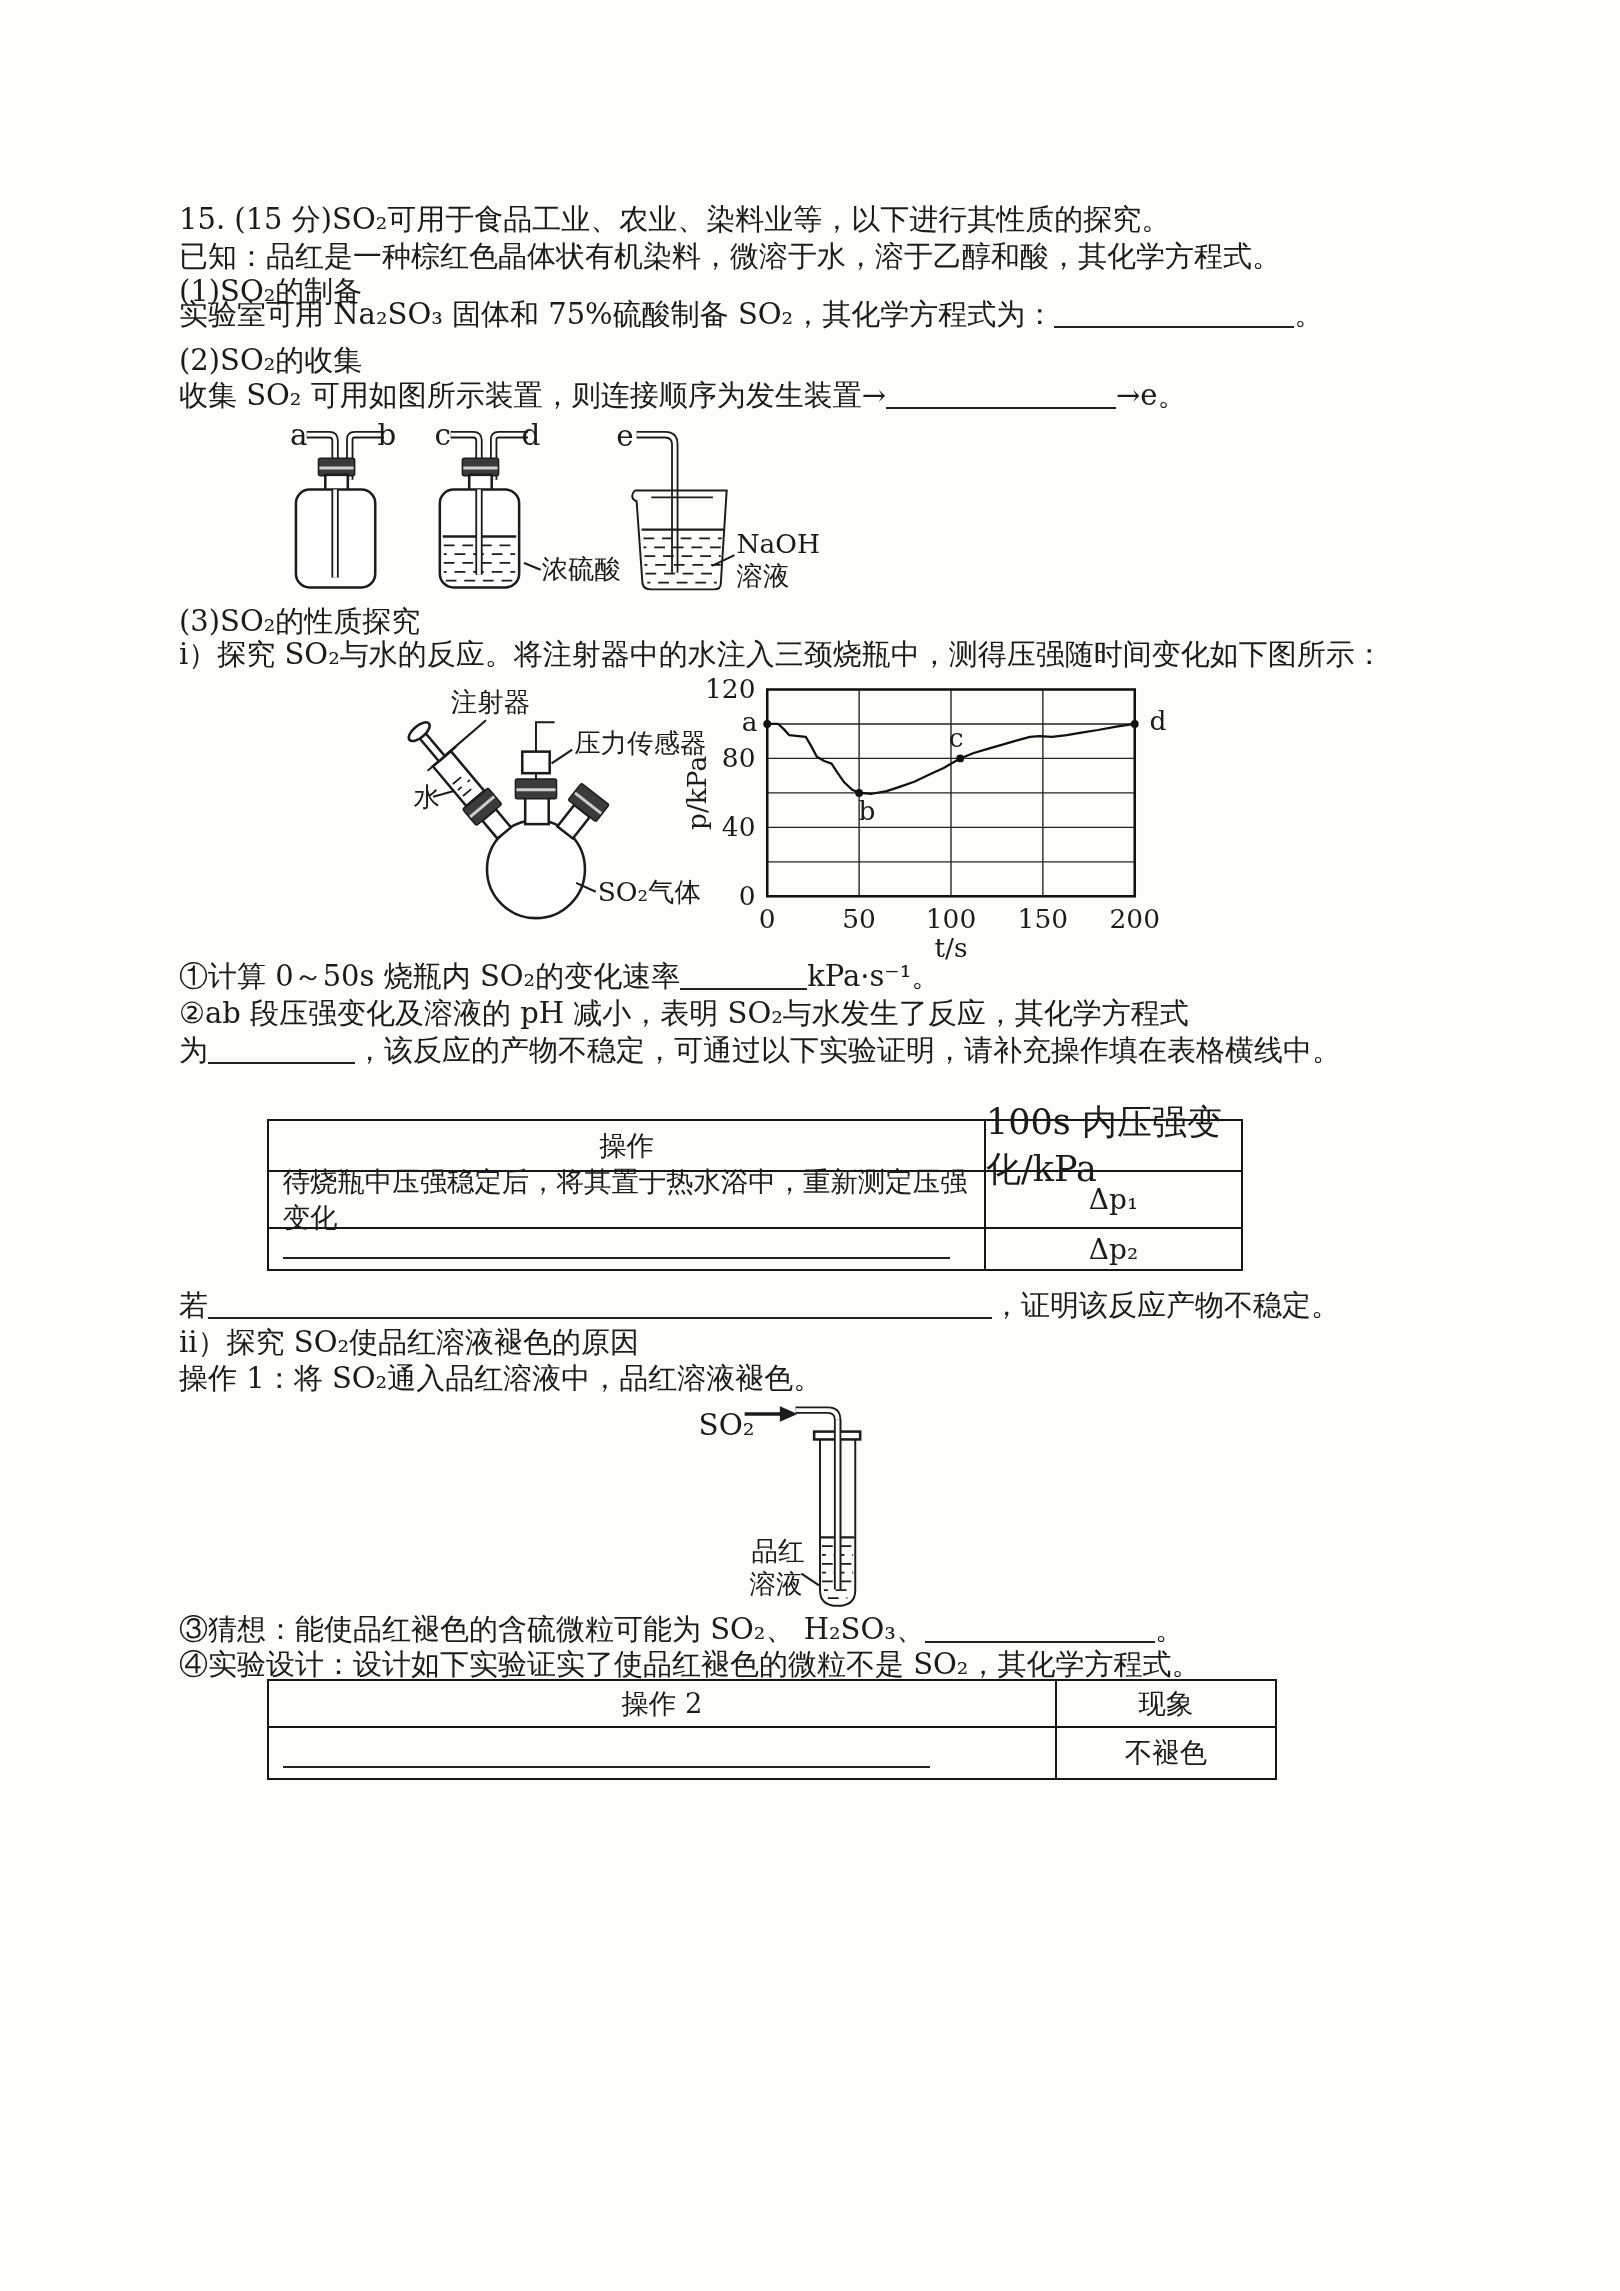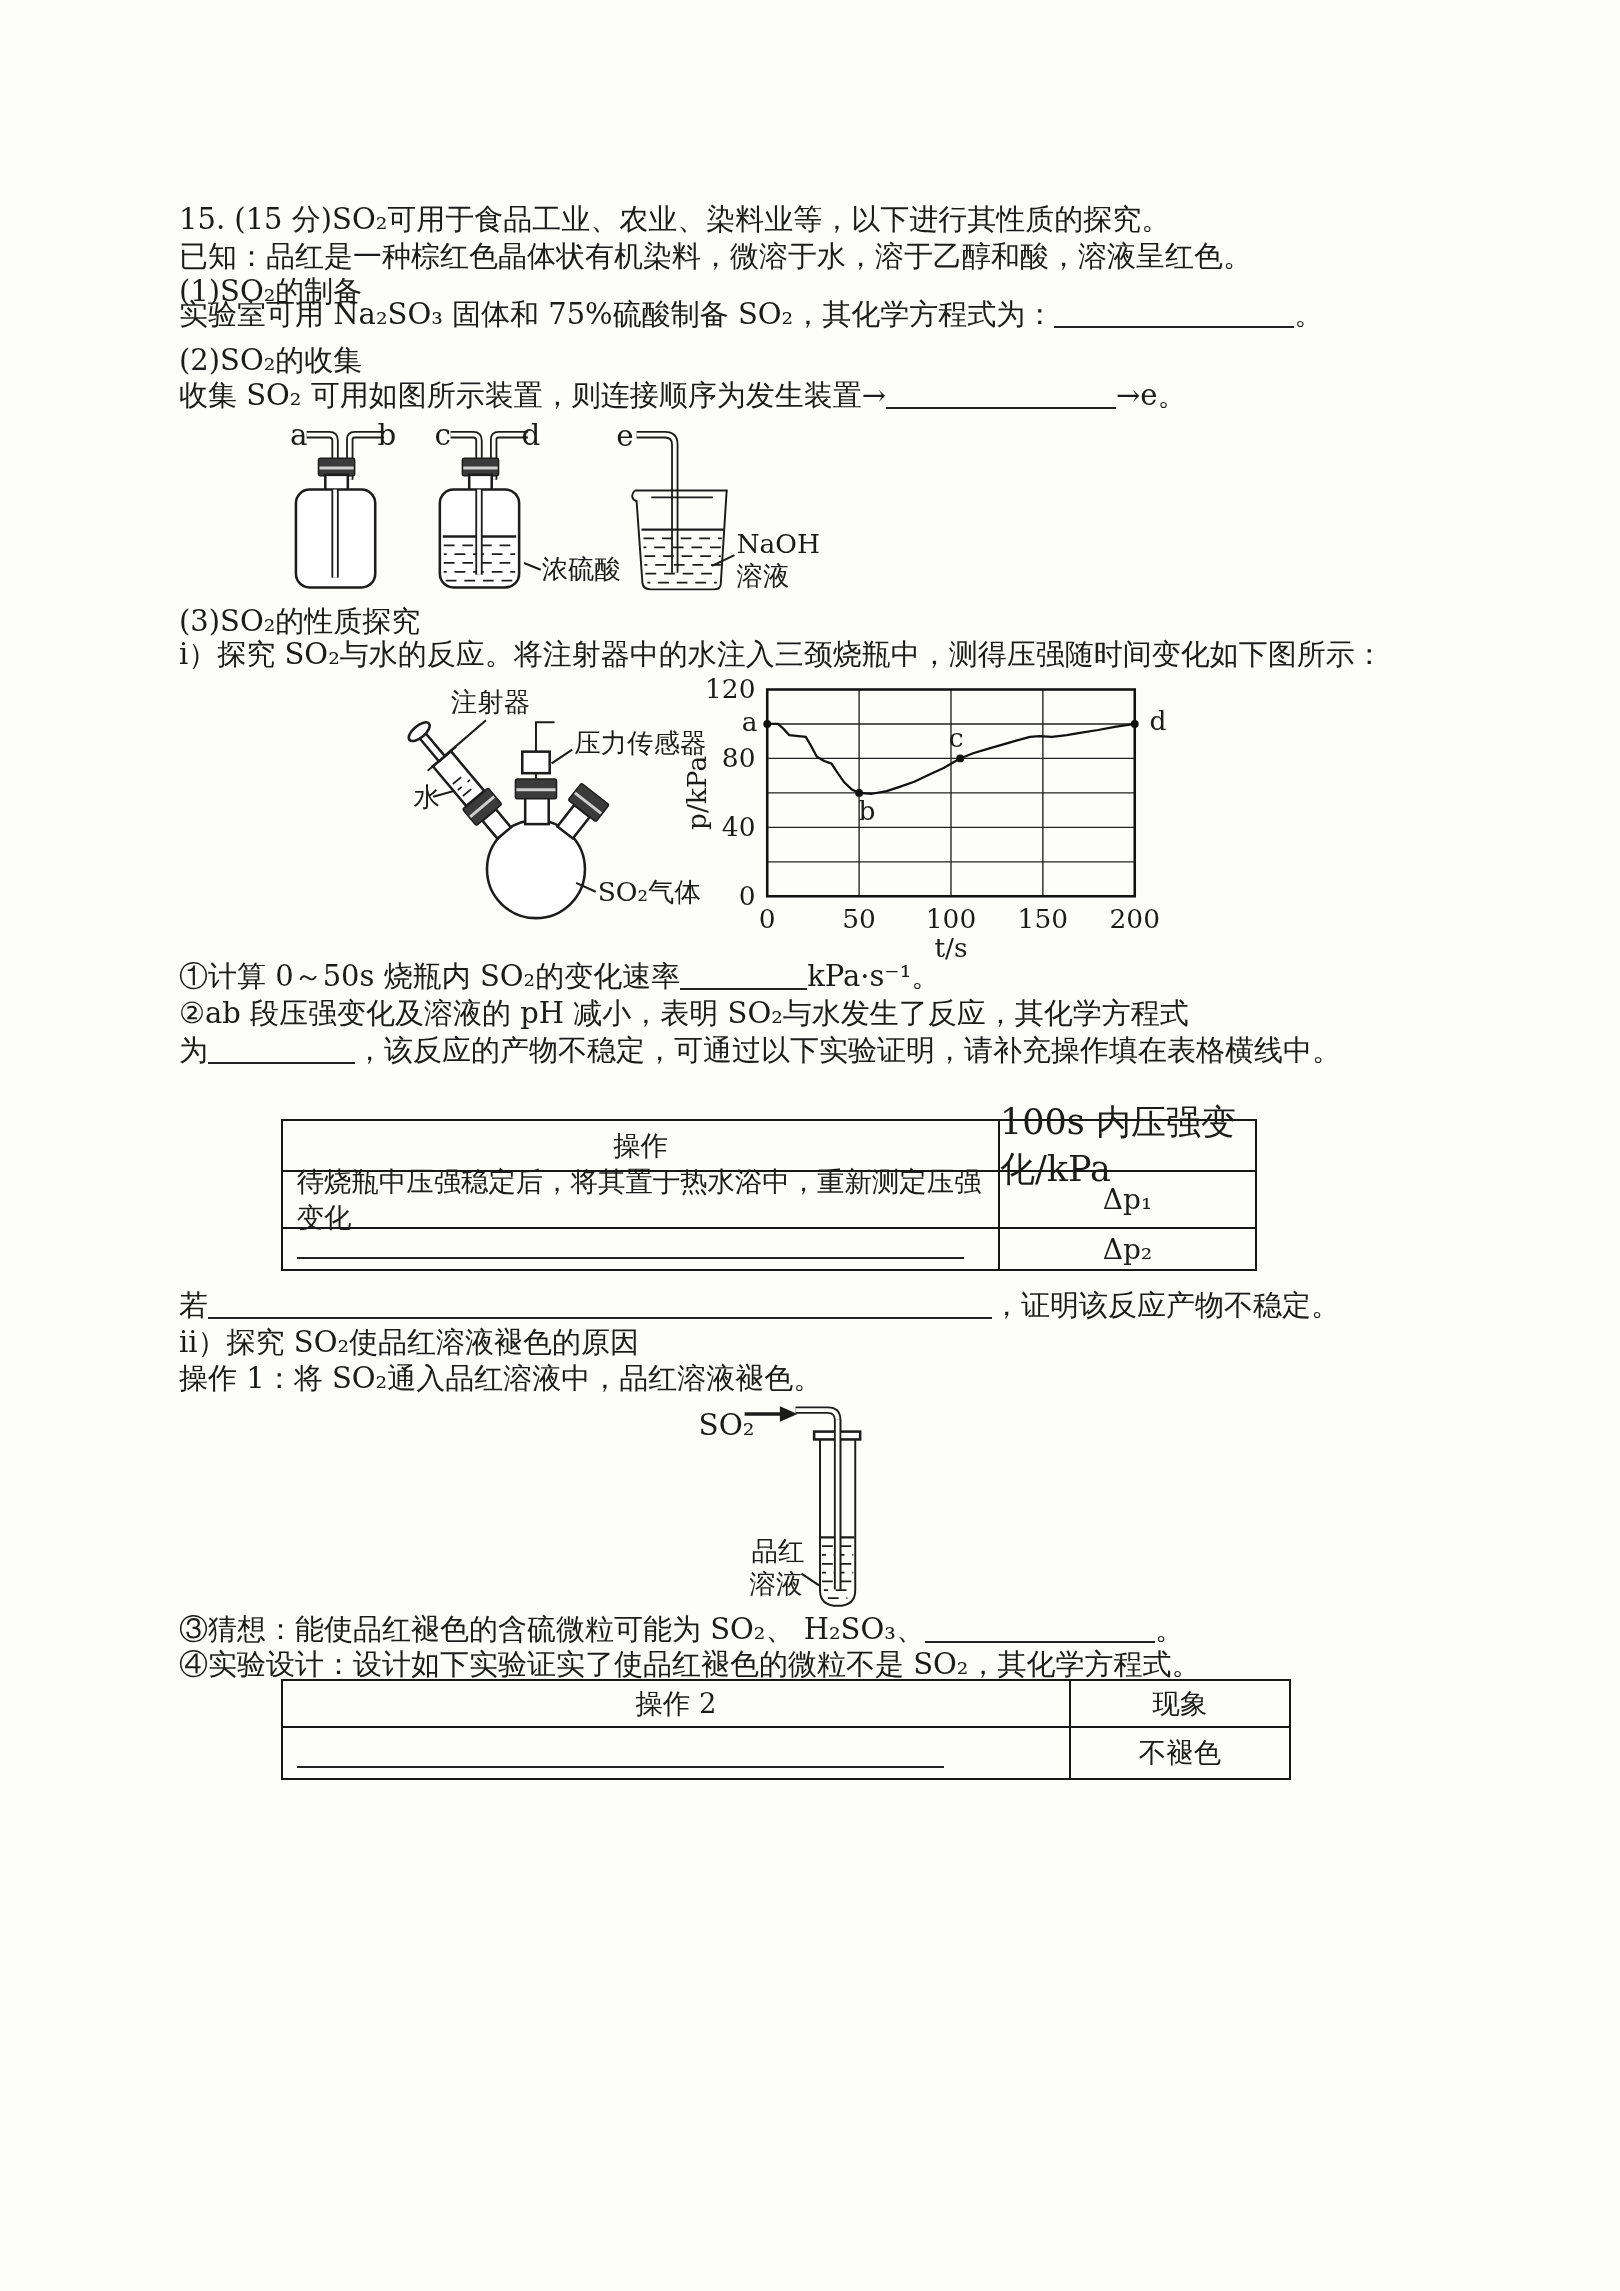--- a/index.html
+++ b/index.html
@@ -13,21 +13,21 @@
   .line{
     position:absolute; left:179px; font-size:29px; line-height:35px;
     white-space:nowrap; letter-spacing:0;
   }
   .blank{
     display:inline-block; border-bottom:2.5px solid #222;
     height:27.4px; vertical-align:-3.9px;
   }
   .w130{width:127px}.w150{width:147px}.w235{width:230px}.w245{width:240px}.w800{width:784px}
   
-  .tbl{position:absolute; border:2.9px solid #161616; box-sizing:border-box; background:transparent;margin-left:14px;}
+  .tbl{position:absolute; border:2.9px solid #161616; box-sizing:border-box; background:transparent;}
   .tr{display:flex; box-sizing:border-box; border-top:2.5px solid #161616;}
   .tr:first-child{border-top:none;}
   .cell{box-sizing:border-box; display:flex; align-items:center; font-size:27.4px;}
   .cell.c2{border-left:2.5px solid #161616; justify-content:center;}
   .cell.head{justify-content:center;}
   .cell .ul{border-bottom:2.5px solid #222; align-self:flex-end; margin-bottom:9.8px;}
   .dp{font-size:28px;}
   svg{position:absolute; overflow:visible;}
   svg text{font-family:"DejaVu Serif","Liberation Serif",serif; fill:#1b1b1b;}
   .vessel{fill:#ffffff; stroke:#1c1c1c; stroke-width:2.6;}
@@ -41,21 +41,21 @@
   .ptr{stroke:#1c1c1c; stroke-width:2.2; fill:none;}
   .lbl{font-size:27px;}
   .lbl-lat{font-size:30px;}
 </style>
 </head>
 <body>
 
 <div class="page">
 
   <div class="line" style="top:202px">15. (15 分)SO₂可用于食品工业、农业、染料业等，以下进行其性质的探究。</div>
-  <div class="line" style="top:239px">已知：品红是一种棕红色晶体状有机染料，微溶于水，溶于乙醇和酸，溶液呈红色。</div>
+  <div class="line" style="top:239px">已知：品红是一种棕红色晶体状有机染料，微溶于水，溶于乙醇和酸，其化学方程式。</div>
 
   <div class="line" style="top:274px">(1)SO₂的制备</div>
   <div class="line" style="top:297px"><span>实验室可用 Na₂SO₃ 固体和 75%硫酸制备 SO₂，其化学方程式为：</span><span class="blank w245"></span><span>。</span></div>
 
   <div class="line" style="top:343px">(2)SO₂的收集</div>
   <div class="line" style="top:378px"><span>收集 SO₂ 可用如图所示装置，则连接顺序为发生装置→</span><span class="blank w235"></span><span>→e。</span></div>
 
   <svg style="left:274px; top:421px" width="549" height="186" viewBox="0 0 560 190">
 
     <g>

